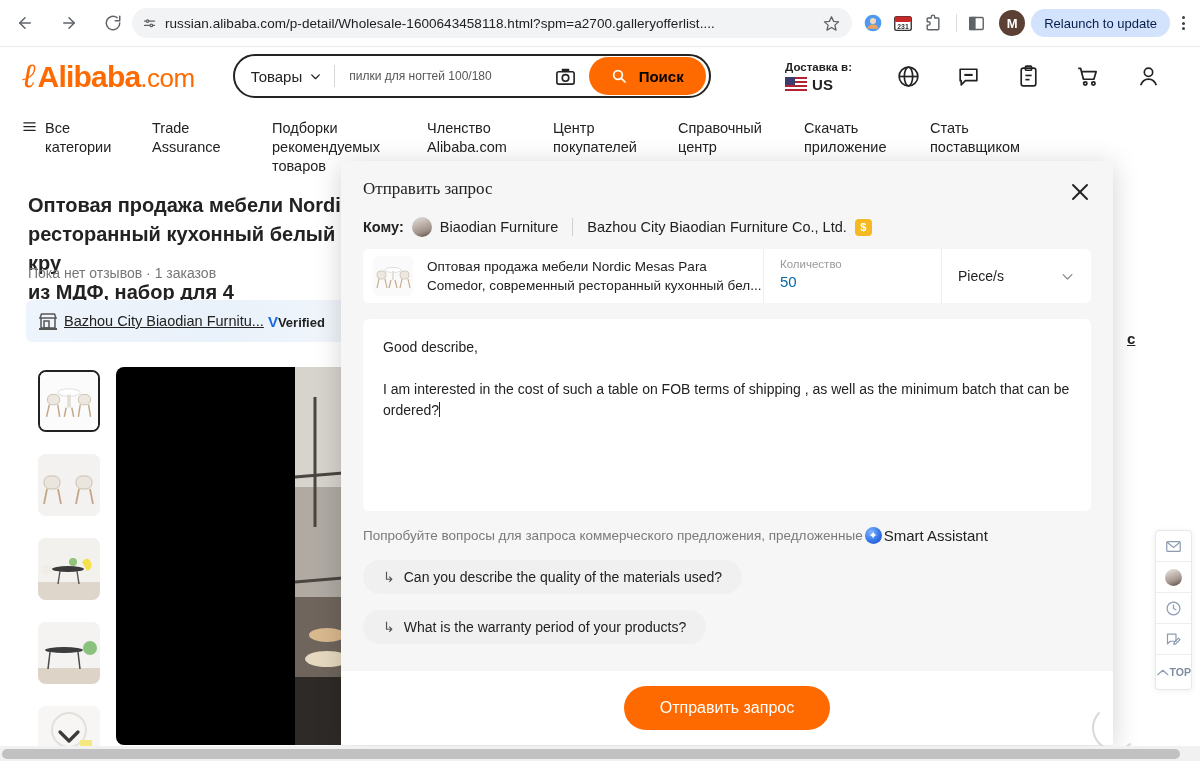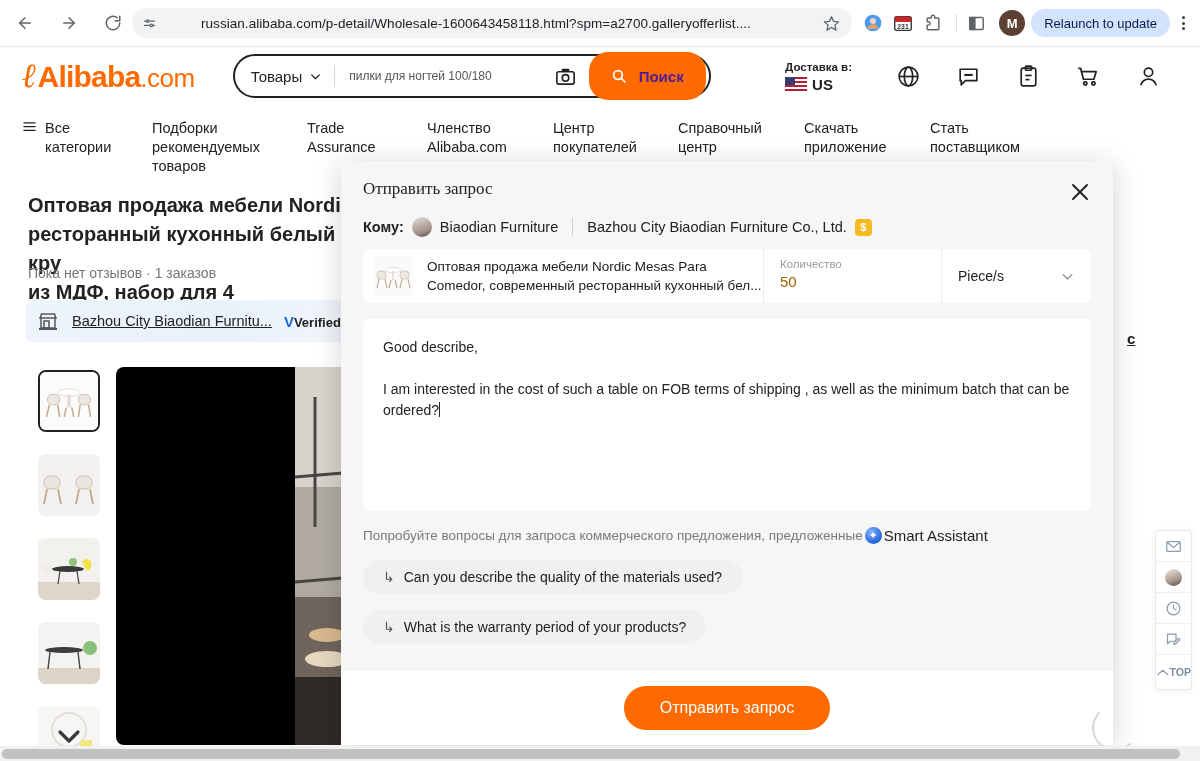--- a/index.html
+++ b/index.html
@@ -27,21 +27,20 @@
   }
   .nav-btn svg { display: block; }
   #url-pill {
     flex: 1; height: 30px;
     background: #f1f3f4;
     border-radius: 16px;
     display: flex; align-items: center;
     padding: 0 12px 0 10px;
     margin: 0 8px 0 4px;
     min-width: 0;
-    gap: 36px;
   }
   #url-text {
     font-size: 13.5px; color: #202124;
     white-space: nowrap; overflow: hidden;
     flex: 1; margin-left: 8px;
     letter-spacing: 0.05px;
   }
   .chrome-ico { width: 26px; height: 26px; display:flex; align-items:center; justify-content:center; flex:none; color:#5f6368; margin-right: 4px;}
   #profile-avatar {
     width: 26px; height: 26px; border-radius: 50%;
@@ -88,22 +87,22 @@
   #cat-select { font-size: 15px; color: #222; display:flex; align-items:center; gap:7px; flex:none;}
   #search-wrap .vbar { width:1px; height:22px; background:#d6d6d6; margin: 0 12px; flex:none;}
   #search-input {
     flex: 1; border: none; outline: none;
     font-size: 12px; color: #555;
     font-family: "Liberation Sans", sans-serif;
     background: transparent; min-width: 0;
   }
   #cam-btn { width: 30px; display:flex; align-items:center; justify-content:center; flex:none; margin:0 8px;}
   #search-btn {
-    background: #ff6a00; color: #4c1d95;
-    border-radius: 19px; height: 48px;
+    background: #ff6a00; color: #000000;
+    border-radius: 19px; height: 38px;
     display: flex; align-items: center; gap: 12px;
     padding: 0 22px; font-size: 15px; font-weight: bold;
     flex: none; border: none;
     font-family: "Liberation Sans", sans-serif;
   }
   #header-right { margin-left: auto; display: flex; align-items: center; gap: 0px;}
   #ship-to { text-align: left; margin-right: 26px; }
   #ship-to .lbl { font-size: 11.5px; color: #222; display:block; line-height: 14px; font-weight:bold;}
   #ship-to .row { display: flex; align-items: center; gap: 5px; margin-top: 2px;}
   #ship-to .cc { font-size: 15px; font-weight: bold; color: #222; }
@@ -129,21 +128,21 @@
   }
   #product-meta {
     position: absolute; left: 28px; top: 265px;
     font-size: 14px; color: #767676;
   }
   #supplier-bar {
     position: absolute; left: 26px; top: 300px;
     width: 330px; height: 42px;
     background: linear-gradient(90deg,#eef4fb 0%, #e9f1fa 60%, #f2f6fb 100%);
     border-radius: 6px; display: flex; align-items: center;
-    padding: 16px 10px; gap: 12px; overflow: hidden;
+    padding: 16px 10px; gap: 4px; overflow: hidden;
   }
   #supplier-name {
     font-size: 14.5px; color: #222; text-decoration: underline;
     white-space: nowrap;
   }
   #verified-badge { font-size: 13px; font-weight: bold; color: #222; white-space: nowrap;}
   #verified-badge b { color: #1668e3; font-size: 15px;}
 
   #thumbs {
     position: absolute; left: 38px; top: 370px;
@@ -216,21 +215,21 @@
   #prod-thumb { width: 40px; height: 40px; border-radius: 6px; background:#f4f4f4; overflow:hidden; flex:none;}
   #prod-desc {
     flex: 1; font-size: 13.5px; color: #222; line-height: 19px;
     margin-left: 14px; overflow:hidden;
   }
   #qty-box {
     width: 178px; height: 54px; border-left: 1px solid #eee;
     padding: 8px 0 0 16px; flex:none;
   }
   #qty-box .cap { font-size: 11.5px; color: #9a9a9a; display:block; line-height:15px;}
-  #qty-val { border:none; outline:none; font-size: 15px; color: #a16207; width: 100%;
+  #qty-val { border:none; outline:none; font-size: 15px; color: #0369a1; width: 100%;
              font-family:"Liberation Sans", sans-serif; background:transparent; padding:1px 0 0 0;}
   #unit-box {
     width: 150px; height: 54px; border-left: 1px solid #eee;
     display: flex; align-items: center; justify-content: space-between;
     padding: 0 16px; font-size: 14px; color: #222; flex:none;
   }
 
   #msg-box {
     background: #fff; border-radius: 6px;
     margin-top: 16px; height: 192px;
@@ -473,27 +472,27 @@
           <line x1="3" y1="6" x2="21" y2="6"></line>
           <line x1="3" y1="12" x2="21" y2="12"></line>
           <line x1="3" y1="18" x2="21" y2="18"></line>
         </svg>
     </span>
     <span style="padding-top:14px;line-height:19px">
       <span>Все</span><br>
       <span>категории</span>
     </span>
   </div>
+  <div class="nav-item" style="width:120px">
+    <span>Trade</span><br>
+    <span>Assurance</span>
+  </div>
   <div class="nav-item">
     <span>Подборки рекомендуемых</span><br>
     <span>товаров</span>
-  </div>
-  <div class="nav-item" style="width:120px">
-    <span>Trade</span><br>
-    <span>Assurance</span>
   </div>
   <div class="nav-item" style="width:126px">
     <span>Членство</span><br>
     <span>Alibaba.com</span>
   </div>
   <div class="nav-item" style="width:125px">
     <span>Центр</span><br>
     <span>покупателей</span>
   </div>
   <div class="nav-item" style="width:126px">

